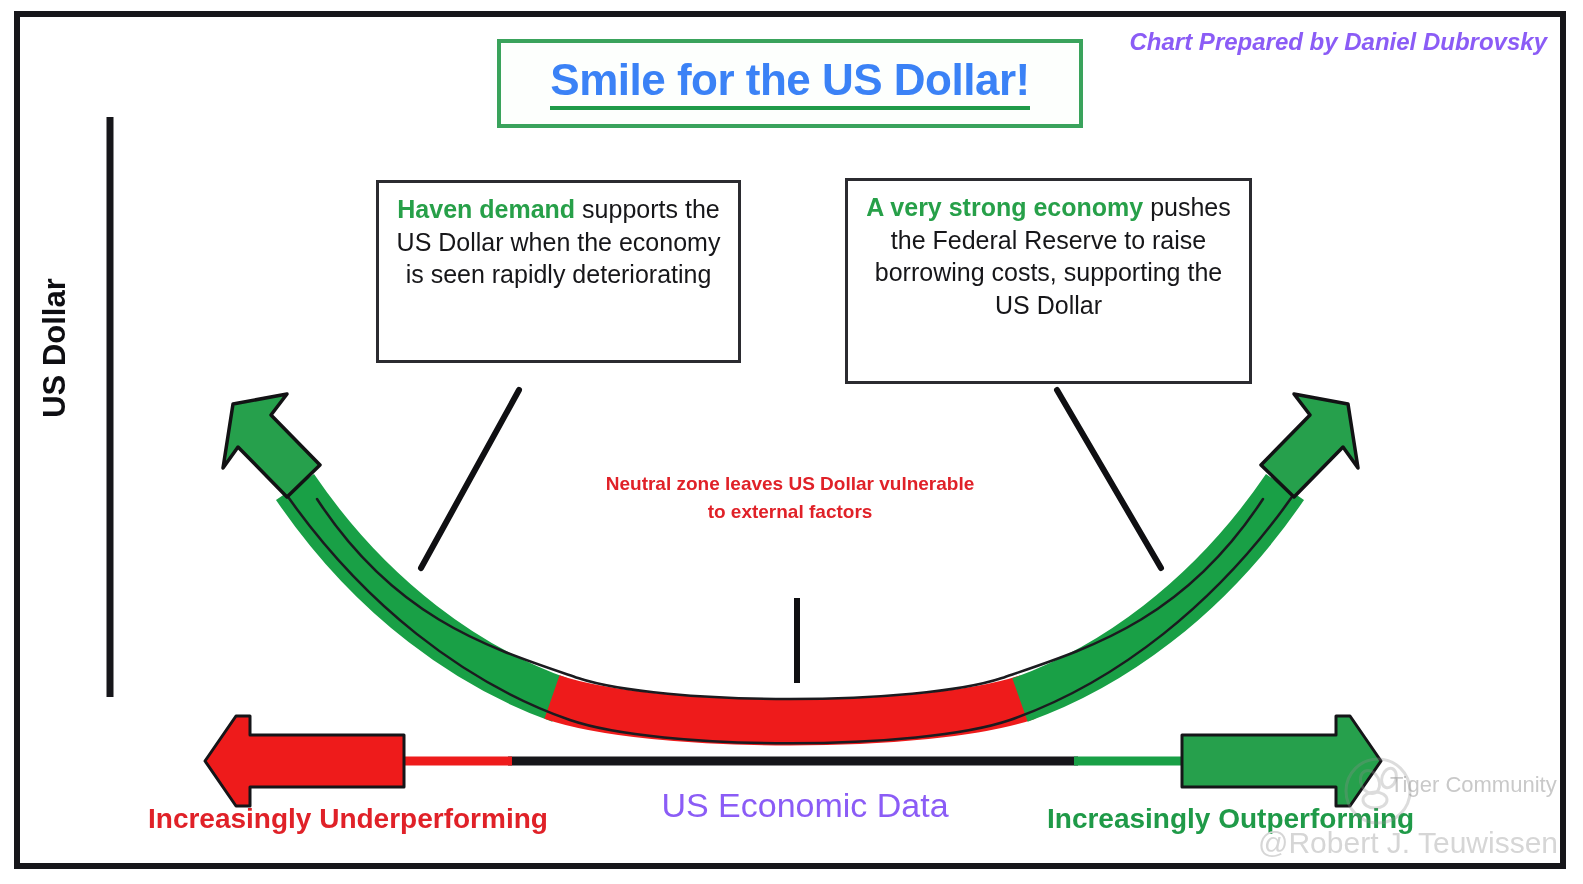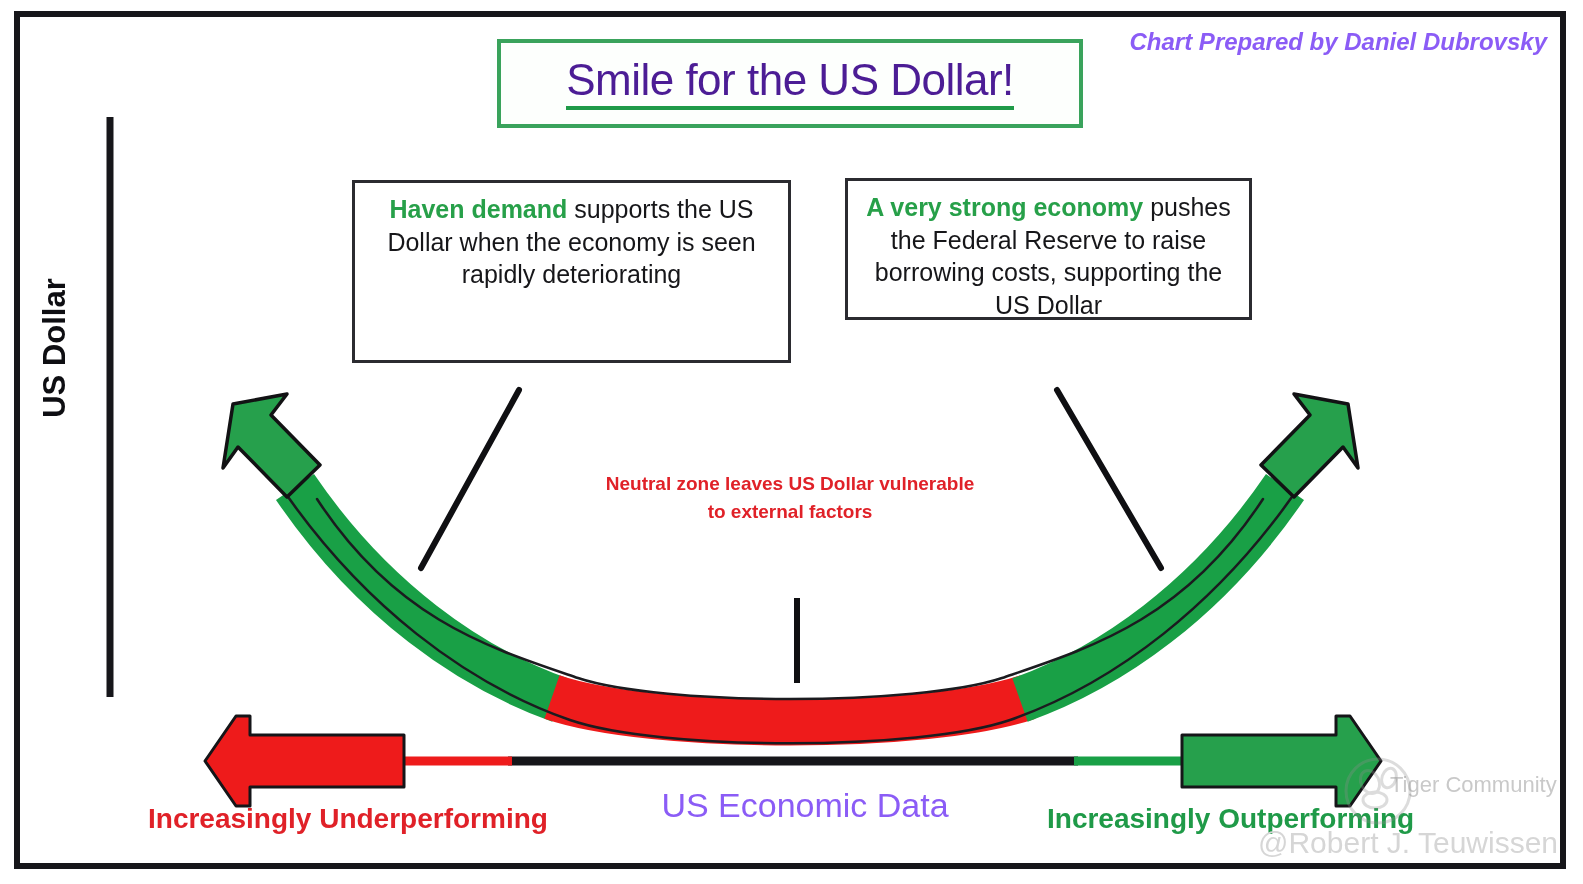--- a/index.html
+++ b/index.html
@@ -37,23 +37,23 @@
     width: 586px;
     height: 89px;
     border: 4px solid #3aa35c;
     box-sizing: border-box;
     background: #fdfffd;
     display: flex;
     align-items: center;
     justify-content: center;
   }
   #title-text {
-    color: #4c1d95;
+    color: #3b82f6;
     font-size: 44px;
-    font-weight: normal;
+    font-weight: bold;
     letter-spacing: -0.5px;
     border-bottom: 4px solid #1f9a48;
     padding-bottom: 2px;
     line-height: 1.05;
     white-space: nowrap;
   }
 
   
   #credit {
     position: absolute;
@@ -76,30 +76,30 @@
     text-align: center;
     font-size: 25px;
     line-height: 1.30;
     color: #161619;
   }
   .annot-box .hl {
     color: #27a049;
     font-weight: bold;
   }
   #annot-left {
-    left: 352px;
+    left: 376px;
     top: 180px;
-    width: 439px;
+    width: 365px;
     height: 183px;
   }
   #annot-right {
     left: 845px;
     top: 178px;
     width: 407px;
-    height: 142px;
+    height: 206px;
   }
 
   
   #annot-center {
     position: absolute;
     left: 600px;
     top: 470px;
     width: 380px;
     text-align: center;
     color: #e02128;

